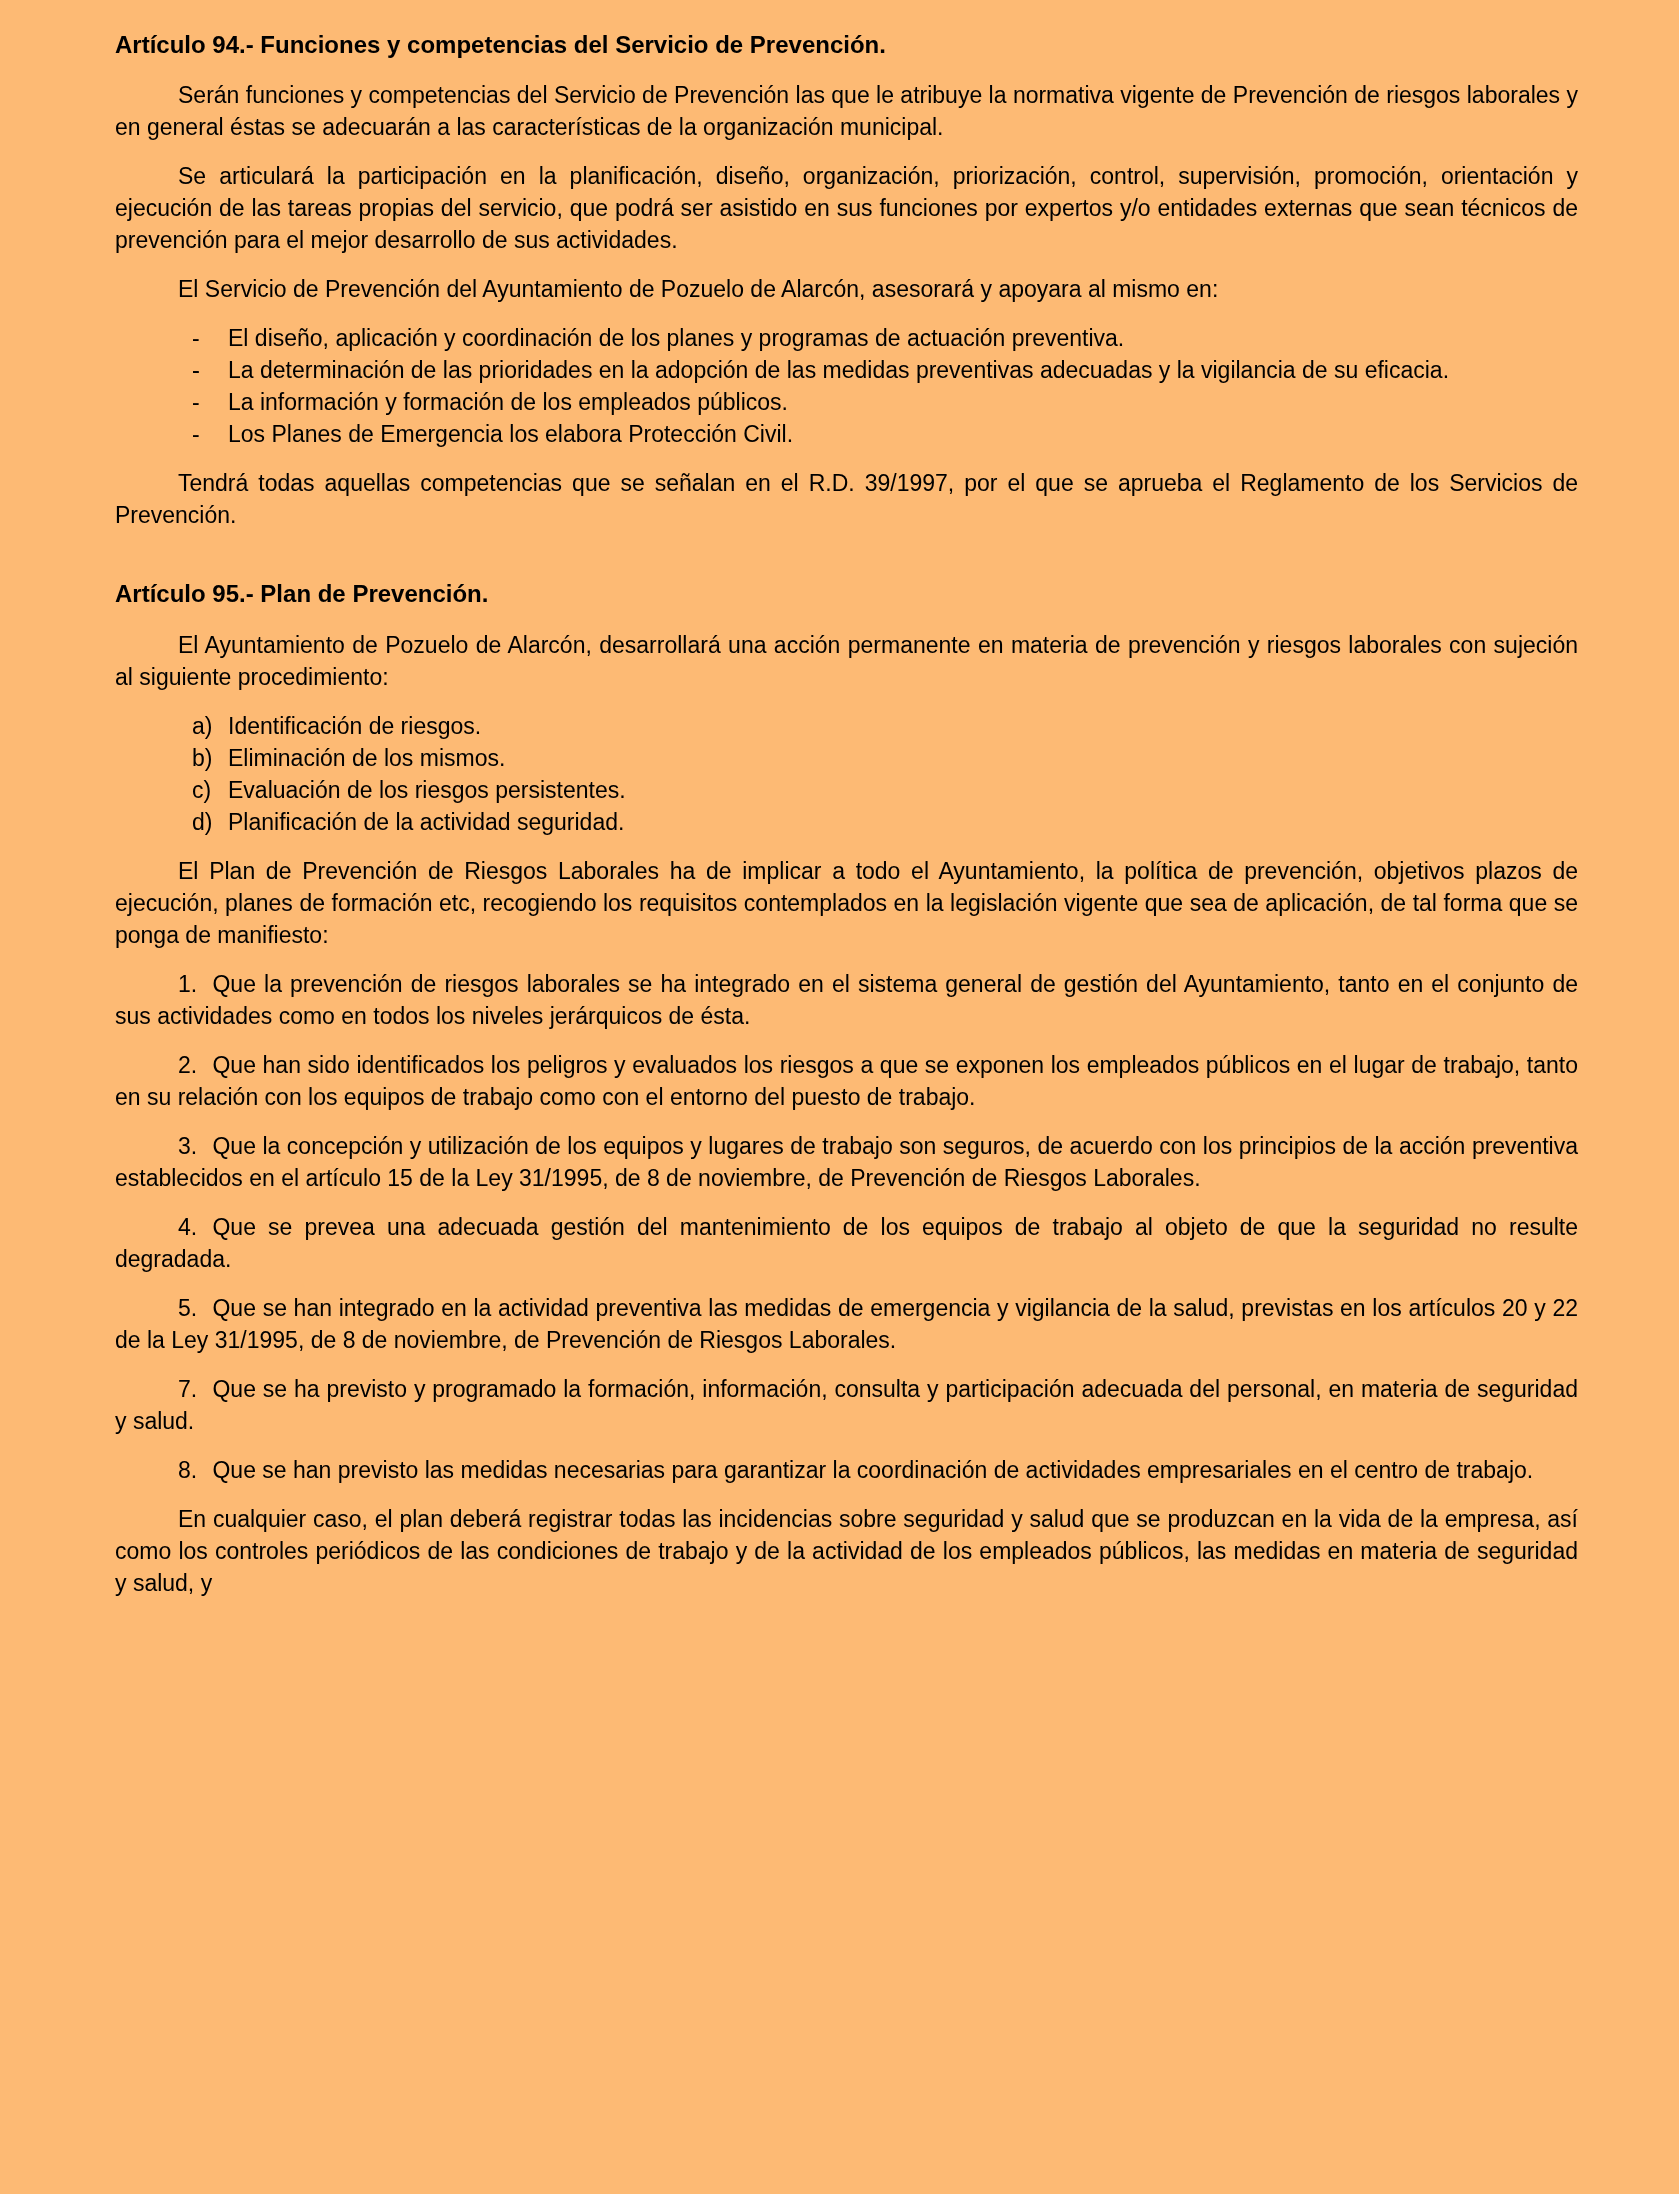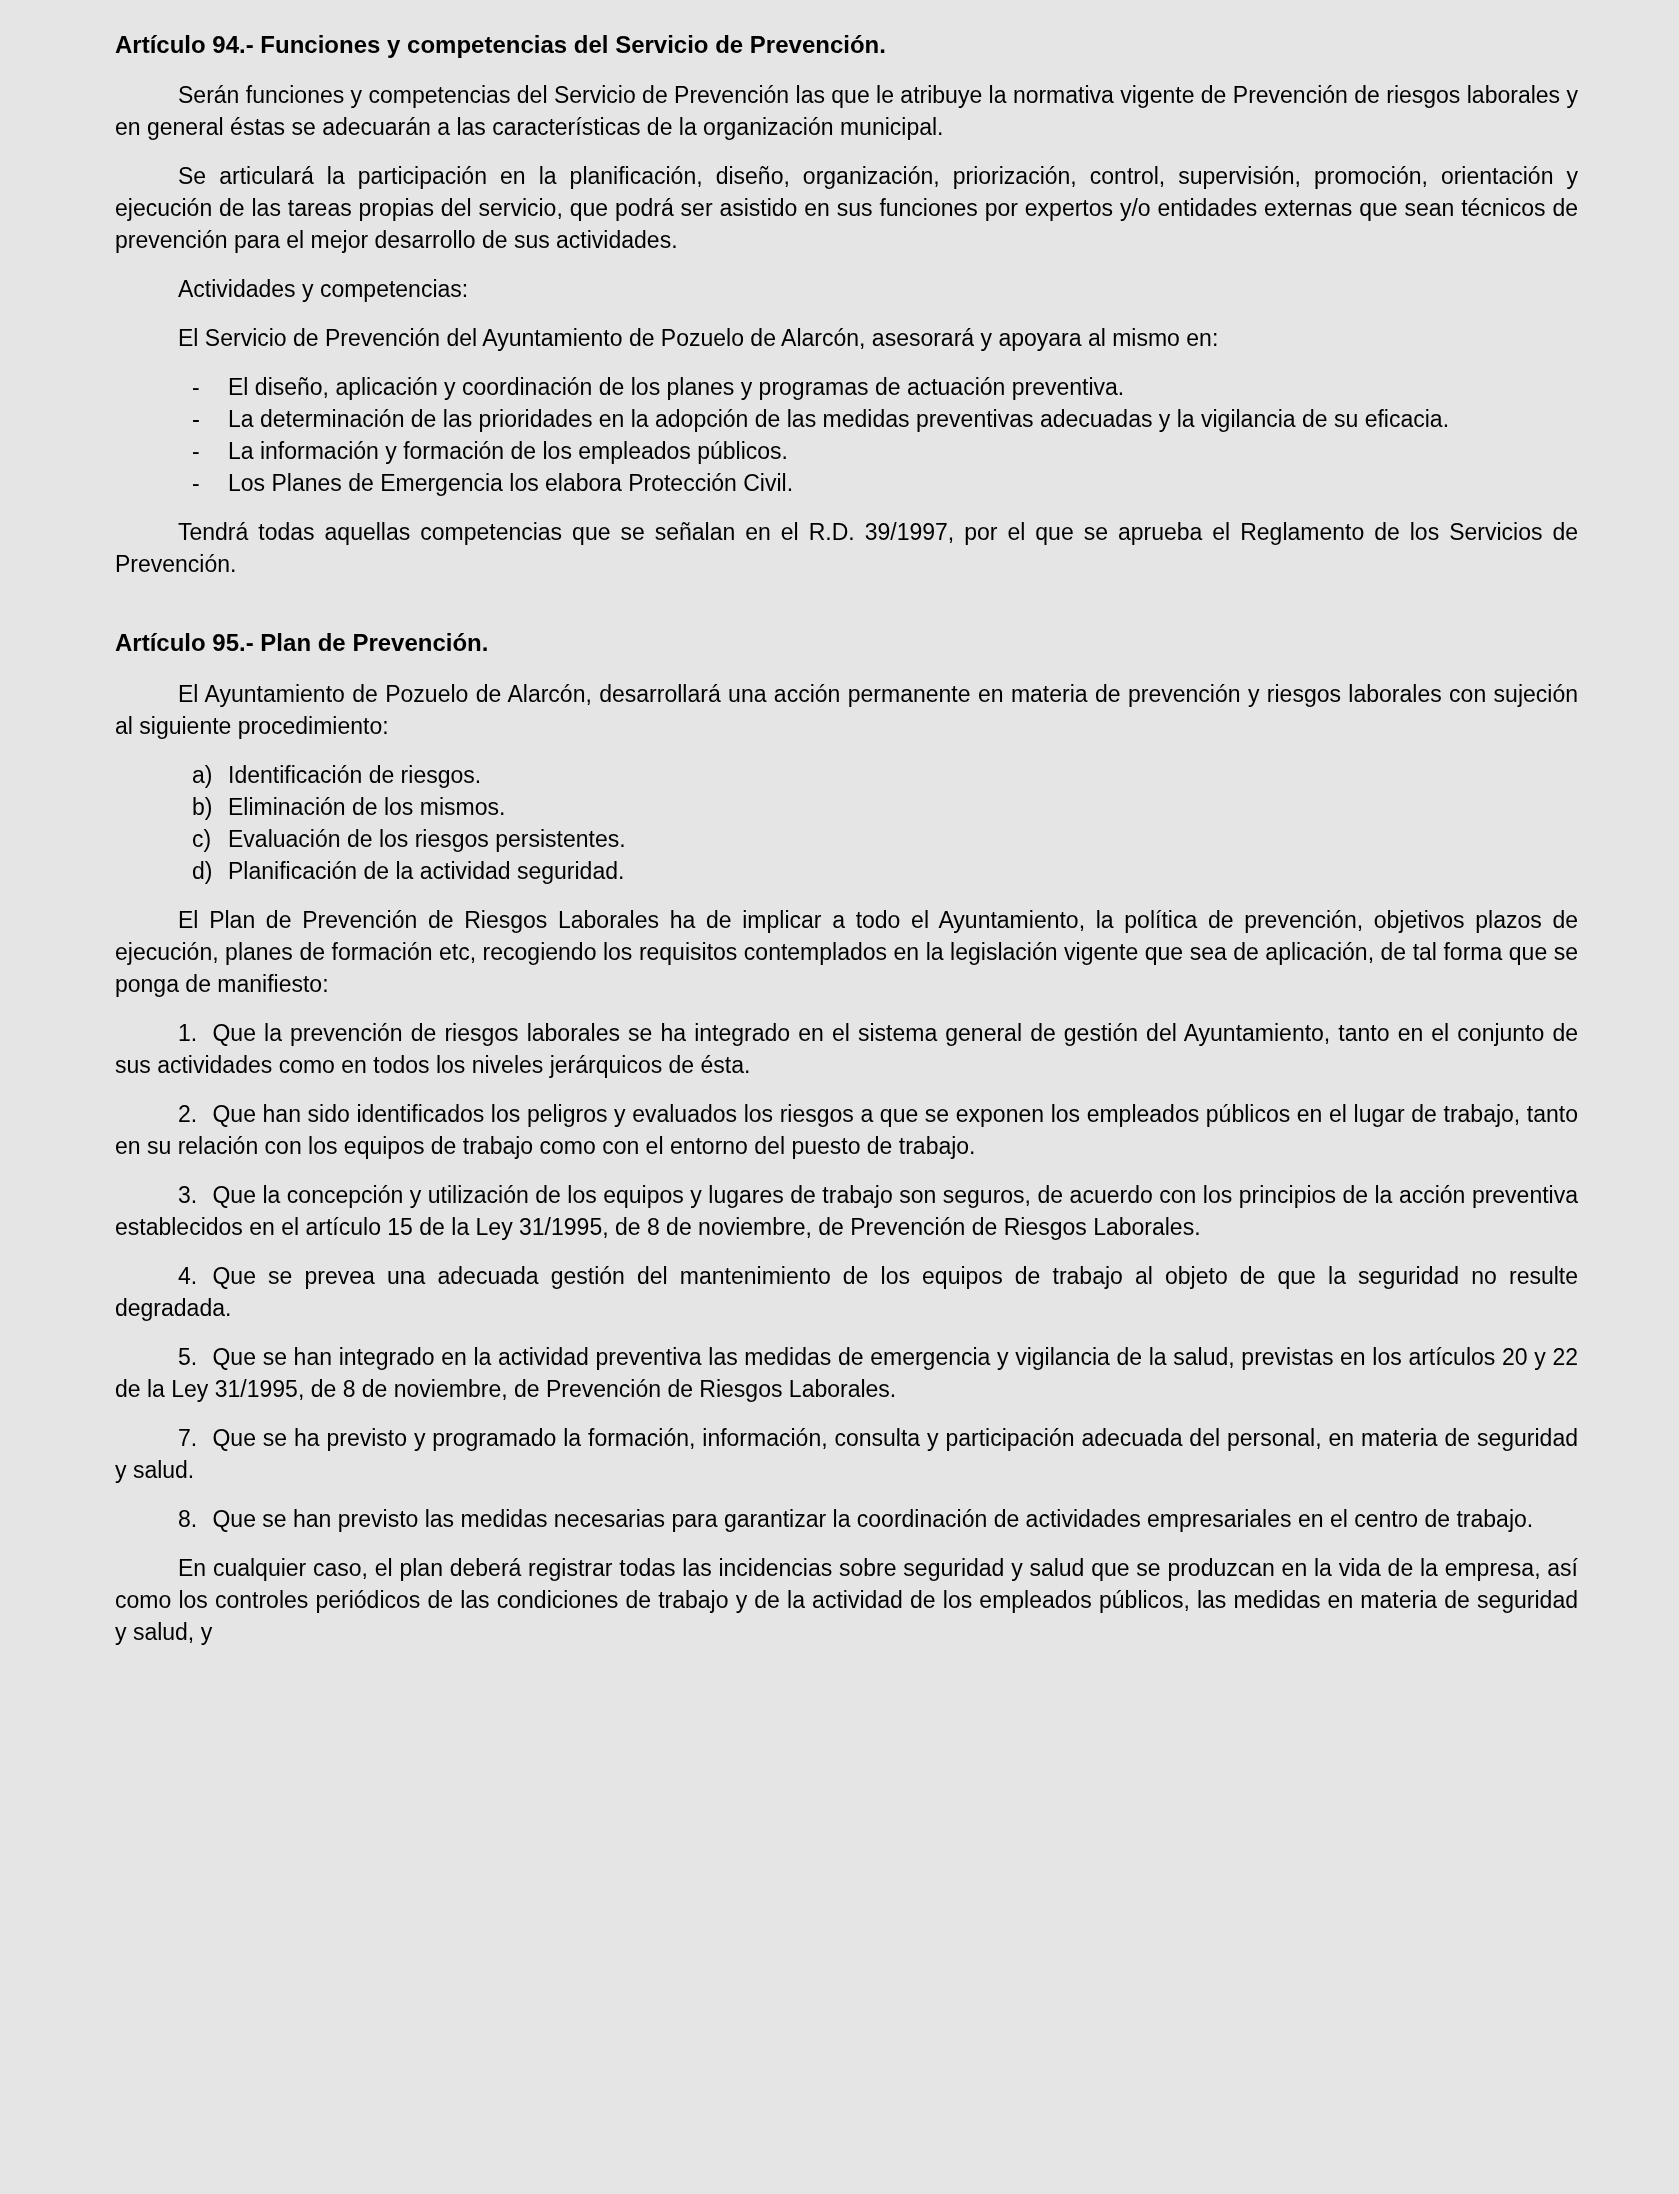--- a/index.html
+++ b/index.html
@@ -12,21 +12,21 @@
     height: 2194px;
     font-family: "Liberation Sans", sans-serif;
     color: #000000;
     overflow: hidden;
   }
   .page {
     box-sizing: border-box;
     width: 1679px;
     height: 2194px;
     padding: 29px 101px 0 115px;
-    background: #e5e5e5;
+    background: #fdba74;
   }
   .heading {
     font-size: 24px;
     line-height: 32px;
     font-weight: bold;
     margin: 0 0 18.4px 0;
     text-align: left;
   }
   .heading.section-gap {
     margin-top: 47px;
@@ -62,21 +62,20 @@
 <body>
 
 <div class="page">
 
   <h2 class="heading">Artículo 94.- Funciones y competencias del Servicio de Prevención.</h2>
 
   <p class="para">Serán funciones y competencias del Servicio de Prevención las que le atribuye la normativa vigente de Prevención de riesgos laborales y en general éstas se adecuarán a las características de la organización municipal.</p>
 
   <p class="para">Se articulará la participación en la planificación, diseño, organización, priorización, control, supervisión, promoción, orientación y ejecución de las tareas propias del servicio, que podrá ser asistido en sus funciones por expertos y/o entidades externas que sean técnicos de prevención para el mejor desarrollo de sus actividades.</p>
 
-  <p class="para">Actividades y competencias:</p>
 
   <p class="para">El Servicio de Prevención del Ayuntamiento de Pozuelo de Alarcón, asesorará y apoyara al mismo en:</p>
 
   <div class="list">
     <div class="hang">
       <span class="marker">-</span>
       <span>El diseño, aplicación y coordinación de los planes y programas de actuación preventiva.</span>
     </div>
     <div class="hang">
       <span class="marker">-</span>

